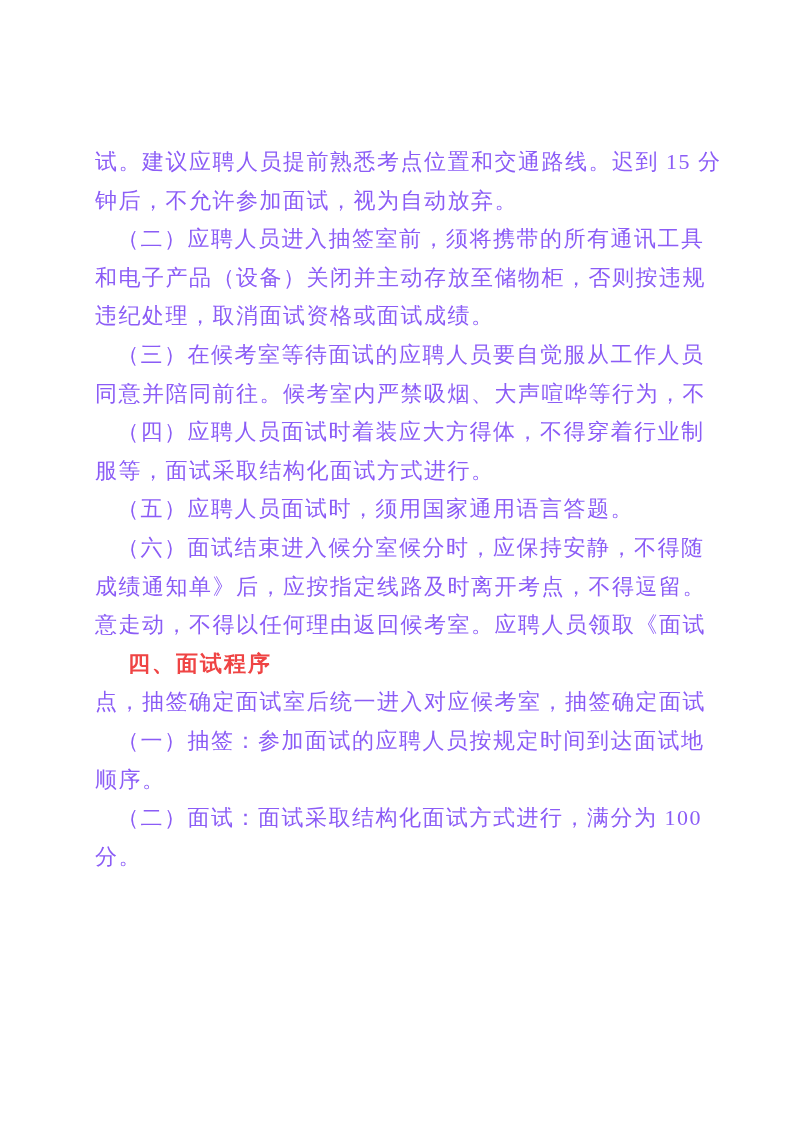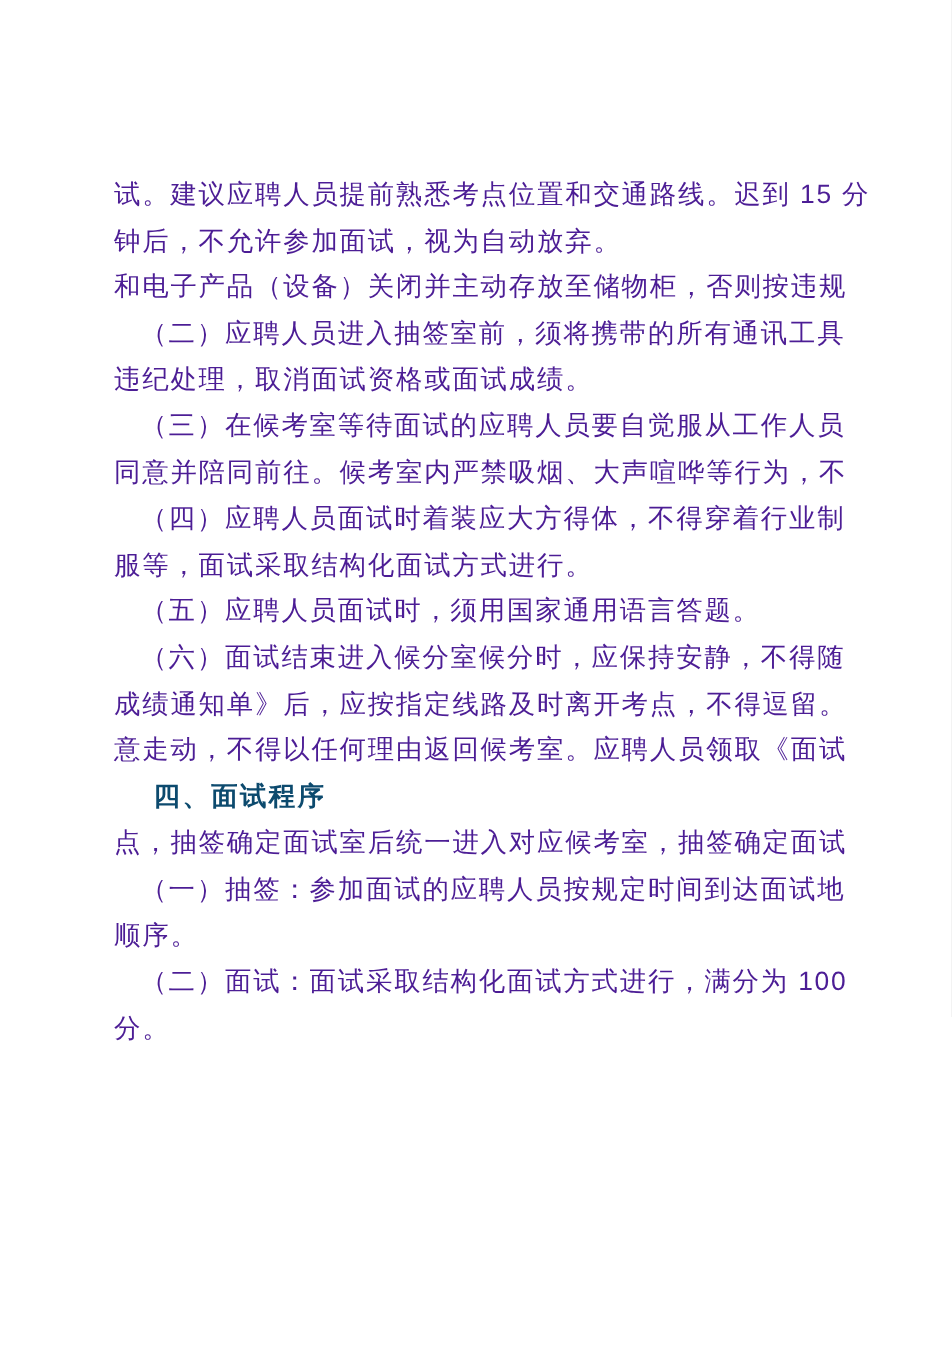--- a/index.html
+++ b/index.html
@@ -18,49 +18,49 @@
   }
   .doc-content {
     position: absolute;
     left: 95px;
     top: 143px;
     width: 616px;
   }
   .line {
     height: 38.6px;
     line-height: 38.6px;
-    font-family: Liberation Sans, sans-serif;
+    font-family: Liberation Serif, serif;
     font-size: 22px;
-    color: #4c1d95;
+    color: #8b5cf6;
     letter-spacing: 1.5px;
     white-space: nowrap;
     text-rendering: optimizeLegibility;
   }
   .line.heading {
     font-family: "Liberation Sans", "DejaVu Sans", sans-serif;
     font-weight: 700;
-    color: #0c4a6e;
+    color: #ef4444;
     letter-spacing: 2px;
   }
   .line.indent {
     padding-left: 22px;
   }
   .line.indent-heading {
     padding-left: 33px;
   }
 </style>
 </head>
 <body>
 
 <div class="page">
   <div class="doc-content" id="doc-body">
       <div class="line">试。建议应聘人员提前熟悉考点位置和交通路线。迟到 15 分</div>
       <div class="line">钟后，不允许参加面试，视为自动放弃。</div>
+      <div class="line indent">（二）应聘人员进入抽签室前，须将携带的所有通讯工具</div>
       <div class="line">和电子产品（设备）关闭并主动存放至储物柜，否则按违规</div>
-      <div class="line indent">（二）应聘人员进入抽签室前，须将携带的所有通讯工具</div>
       <div class="line">违纪处理，取消面试资格或面试成绩。</div>
       <div class="line indent">（三）在候考室等待面试的应聘人员要自觉服从工作人员</div>
       <div class="line">同意并陪同前往。候考室内严禁吸烟、大声喧哗等行为，不</div>
       <div class="line indent">（四）应聘人员面试时着装应大方得体，不得穿着行业制</div>
       <div class="line">服等，面试采取结构化面试方式进行。</div>
       <div class="line indent">（五）应聘人员面试时，须用国家通用语言答题。</div>
       <div class="line indent">（六）面试结束进入候分室候分时，应保持安静，不得随</div>
       <div class="line">成绩通知单》后，应按指定线路及时离开考点，不得逗留。</div>
       <div class="line">意走动，不得以任何理由返回候考室。应聘人员领取《面试</div>
       <div class="line heading indent-heading">四、面试程序</div>

